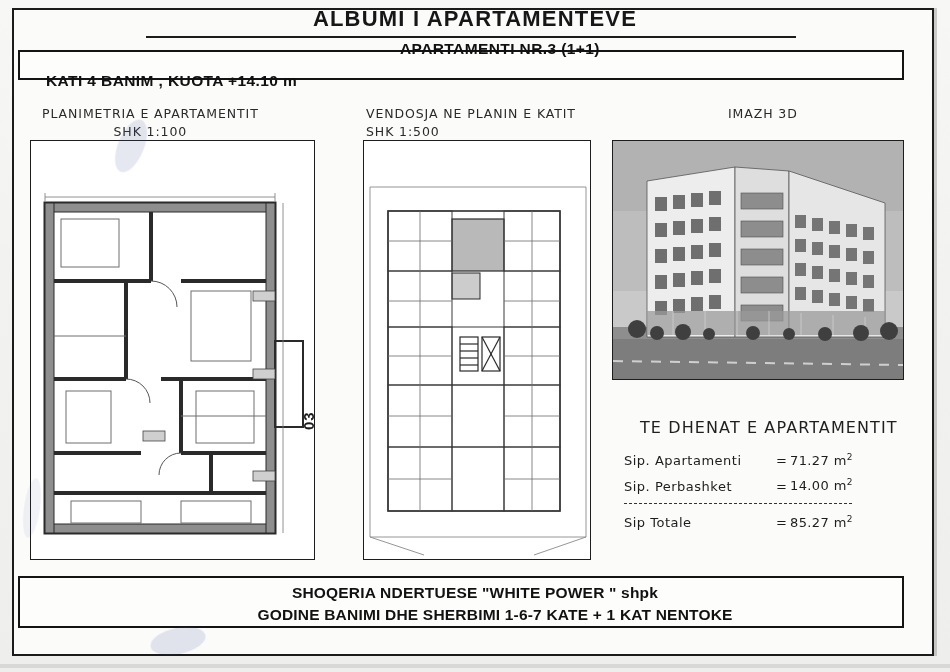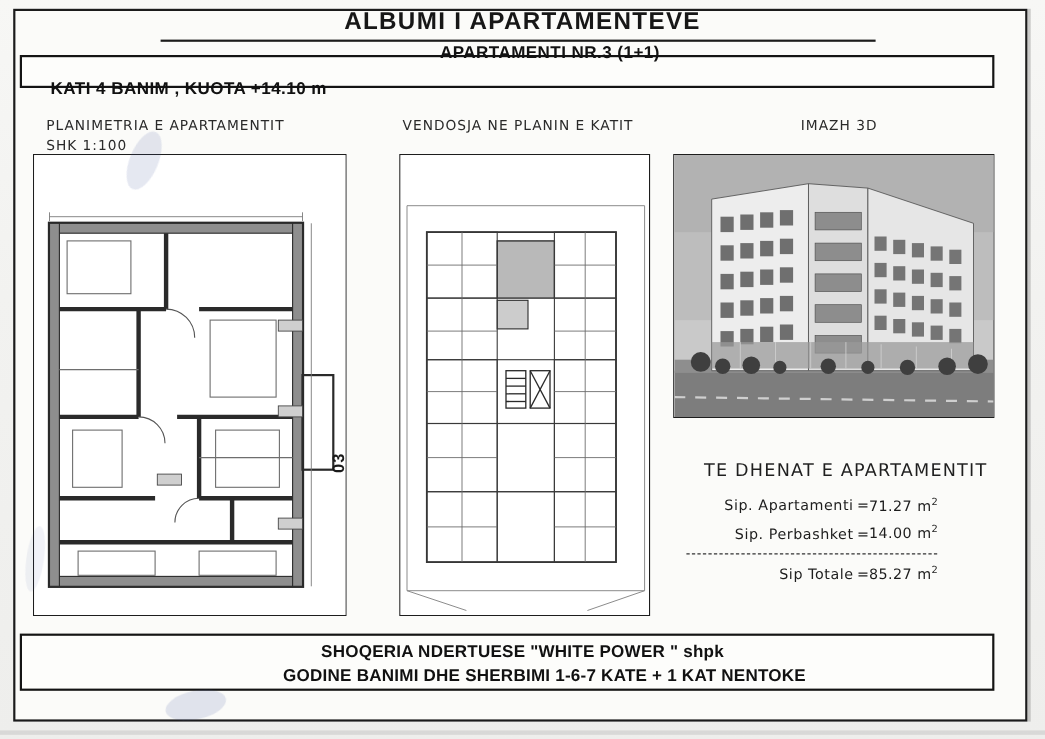--- a/index.html
+++ b/index.html
@@ -150,21 +150,20 @@
     top: 452px;
     width: 280px;
     font-family: "DejaVu Sans", sans-serif;
     font-size: 13px;
     color: #1d1d1d;
   }
   .data-row {
     display: flex;
     align-items: baseline;
     margin-bottom: 9px;
-    text-align: right;
   }
   .data-label { width: 152px; letter-spacing: 0.5px; }
   .data-eq { width: 14px; }
   .data-val { letter-spacing: 0.4px; }
   .data-val sup { font-size: 9px; }
   .data-sep {
     margin: 2px 0 10px 0;
     border-top: 1px dashed #333;
     width: 228px;
     height: 0;
@@ -216,27 +215,28 @@
 
   <div id="frame"></div>
 
   <div class="album-title">ALBUMI I APARTAMENTEVE</div>
   <div class="album-underline"></div>
 
   <div class="header-bar"></div>
   <div class="header-left">KATI 4  BANIM , KUOTA +14.10 m</div>
   <div class="header-right">APARTAMENTI NR.3 (1+1)</div>
 
-  <div class="cap" style="left:42px; top:106px;">
+  <div class="cap" style="left:42px; top:106px;text-align:center;">
     <span>PLANIMETRIA E APARTAMENTIT</span>
     <span class="sub">SHK 1:100</span>
   </div>
 
   <div class="cap" style="left:366px; top:106px;">
     <span>VENDOSJA NE PLANIN E KATIT</span>
+    <span class="sub">SHK 1:500</span>
   </div>
 
   <div class="cap" style="left:728px; top:106px;">
     <span>IMAZH 3D</span>
   </div>
 
   <div class="box" id="plan-box">
     <svg class="plan-svg" width="285" height="420" viewBox="0 0 285 420">
       <rect x="0" y="0" width="285" height="420" fill="#ffffff"></rect>
 

